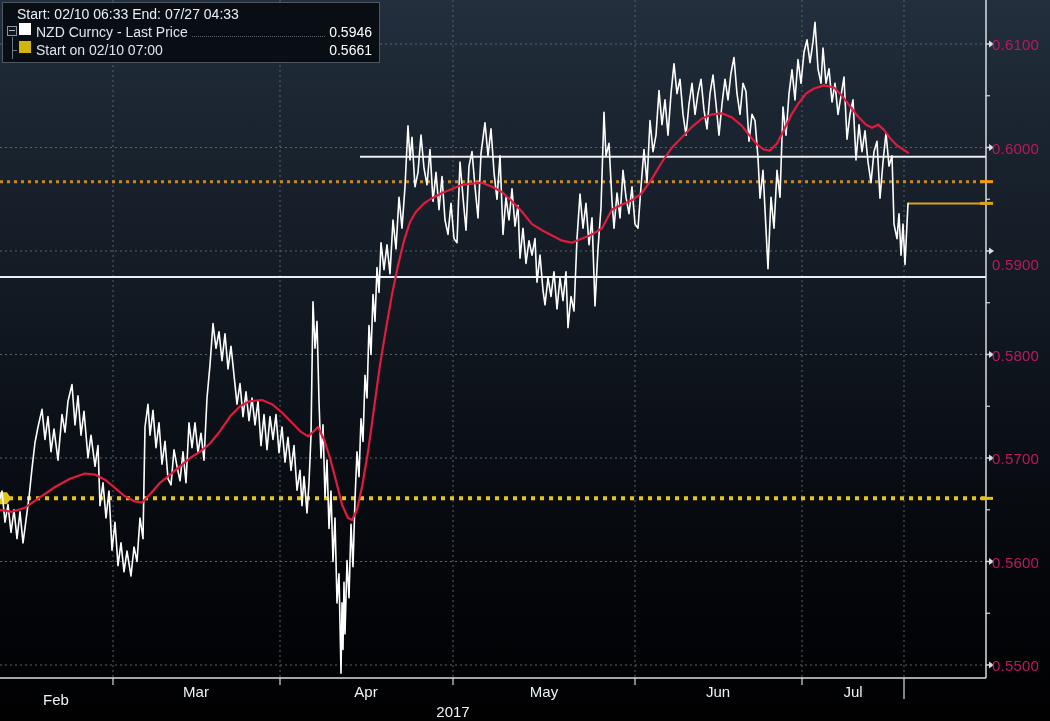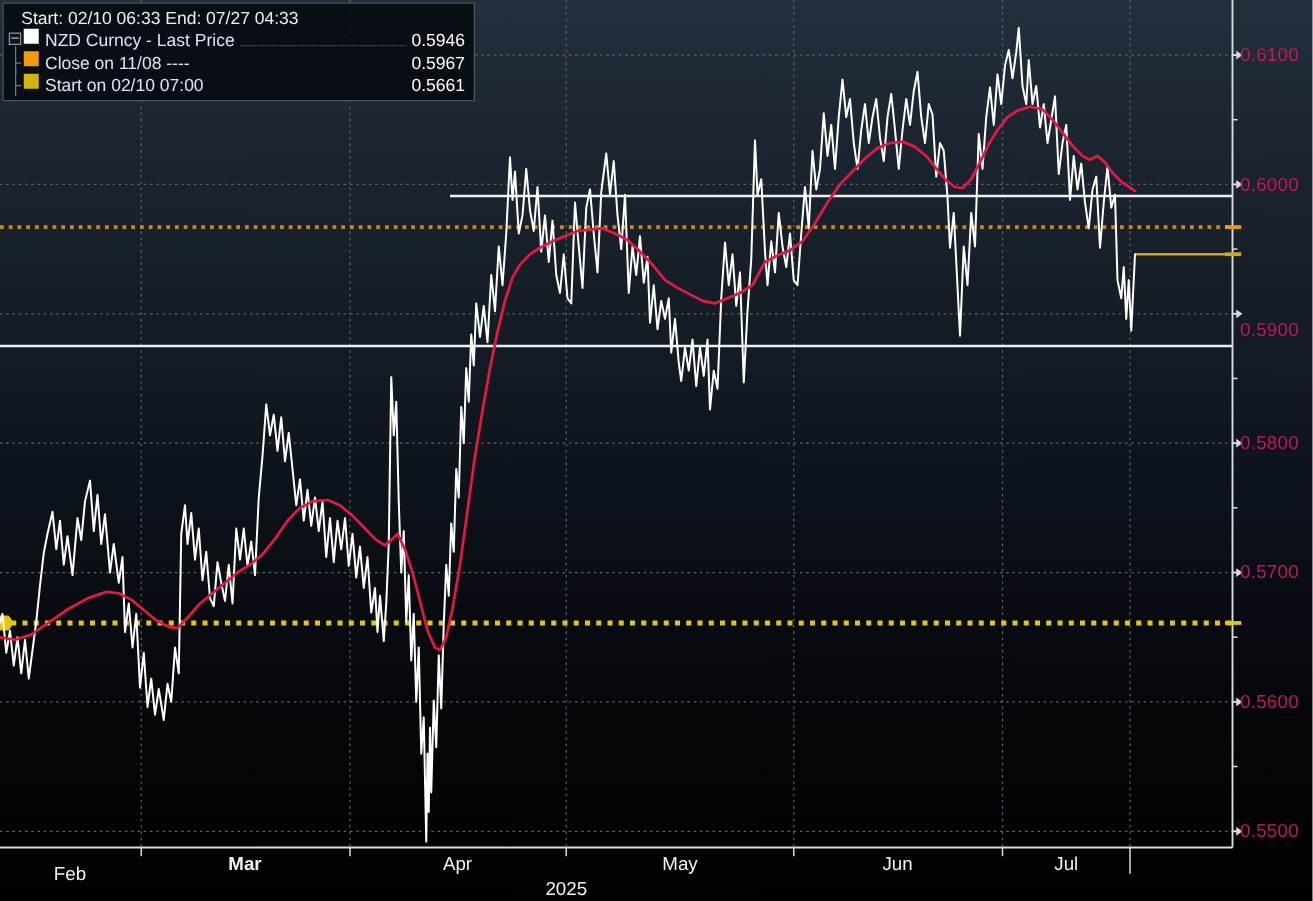--- a/index.html
+++ b/index.html
@@ -104,48 +104,41 @@
       <div class="ylab" style="top: 44px;">0.6100</div>
       <div class="ylab" style="top: 147.5px; text-align: right;">0.6000</div>
       <div class="ylab" style="top: 264px;">0.5900</div>
       <div class="ylab" style="top: 354.5px;">0.5800</div>
       <div class="ylab" style="top: 458px; text-align: right;">0.5700</div>
       <div class="ylab" style="top: 561.5px;">0.5600</div>
       <div class="ylab" style="top: 665px;">0.5500</div>
     </div>
   <div id="xlabels">
       <div class="xlab" style="left: 56px; margin-top: 8px;">Feb</div>
-      <div class="xlab" style="left: 196px; font-weight: bold;">Mar</div>
+      <div class="xlab" style="left: 196px;">Mar</div>
       <div class="xlab" style="left: 366px;">Apr</div>
       <div class="xlab" style="left: 544px;">May</div>
       <div class="xlab" style="left: 718px;">Jun</div>
       <div class="xlab" style="left: 853px;">Jul</div>
-      <div class="yearlab" style="left: 453px;">2025</div>
+      <div class="yearlab" style="left: 453px;">2017</div>
     </div>
 
   <div class="legend">
     <div class="legend-title">Start: 02/10 06:33 End: 07/27 04:33</div>
 
     <div class="legend-row">
       <span class="gutter">
           <span class="toggle"></span>
         </span>
       <span class="swatch" style="background: rgb(255, 255, 255);"></span>
       <span class="lbl">NZD Curncy - Last Price</span>
       <span class="leader"></span>
       <span class="val">0.5946</span>
     </div>
 
-    <div class="legend-row">
-      <span class="gutter tree"></span>
-      <span class="swatch" style="background: rgb(240, 154, 12);"></span>
-      <span class="lbl">Close on 11/08 ----</span>
-      <span class="spacer"></span>
-      <span class="val">0.5967</span>
-    </div>
 
     <div class="legend-row">
       <span class="gutter tree"></span>
       <span class="swatch" style="background: rgb(211, 180, 11);"></span>
       <span class="lbl">Start on 02/10 07:00</span>
       <span class="spacer"></span>
       <span class="val">0.5661</span>
     </div>
 
   </div>

